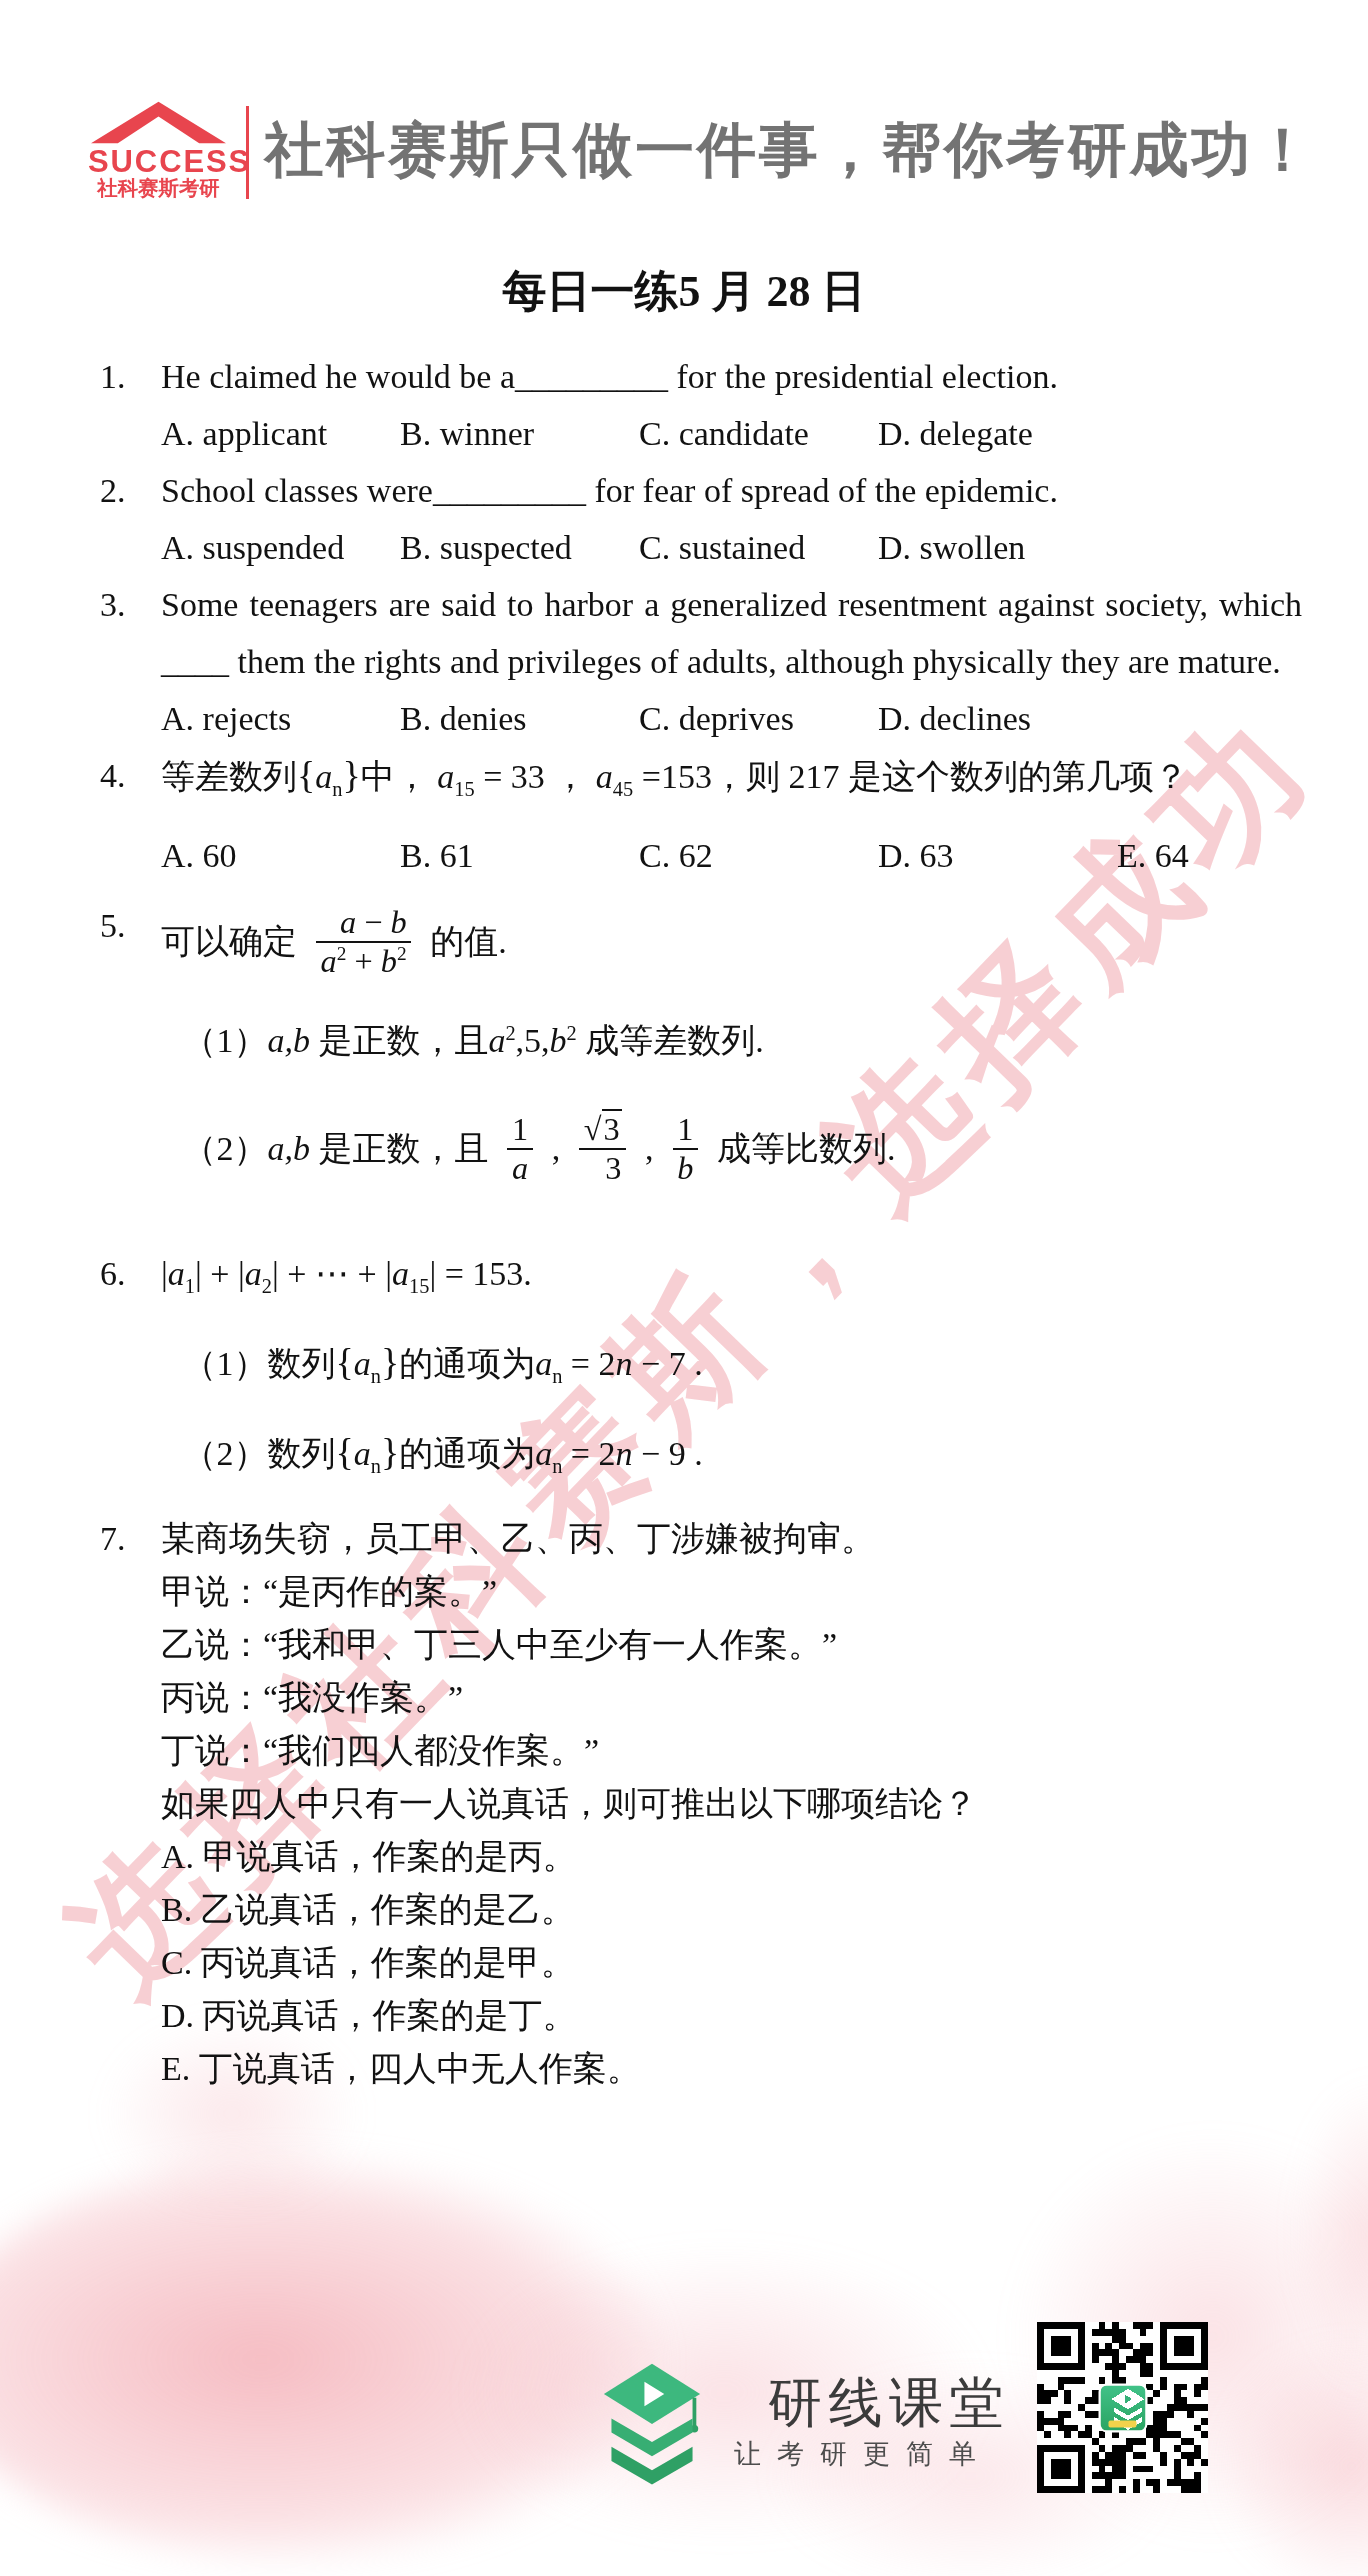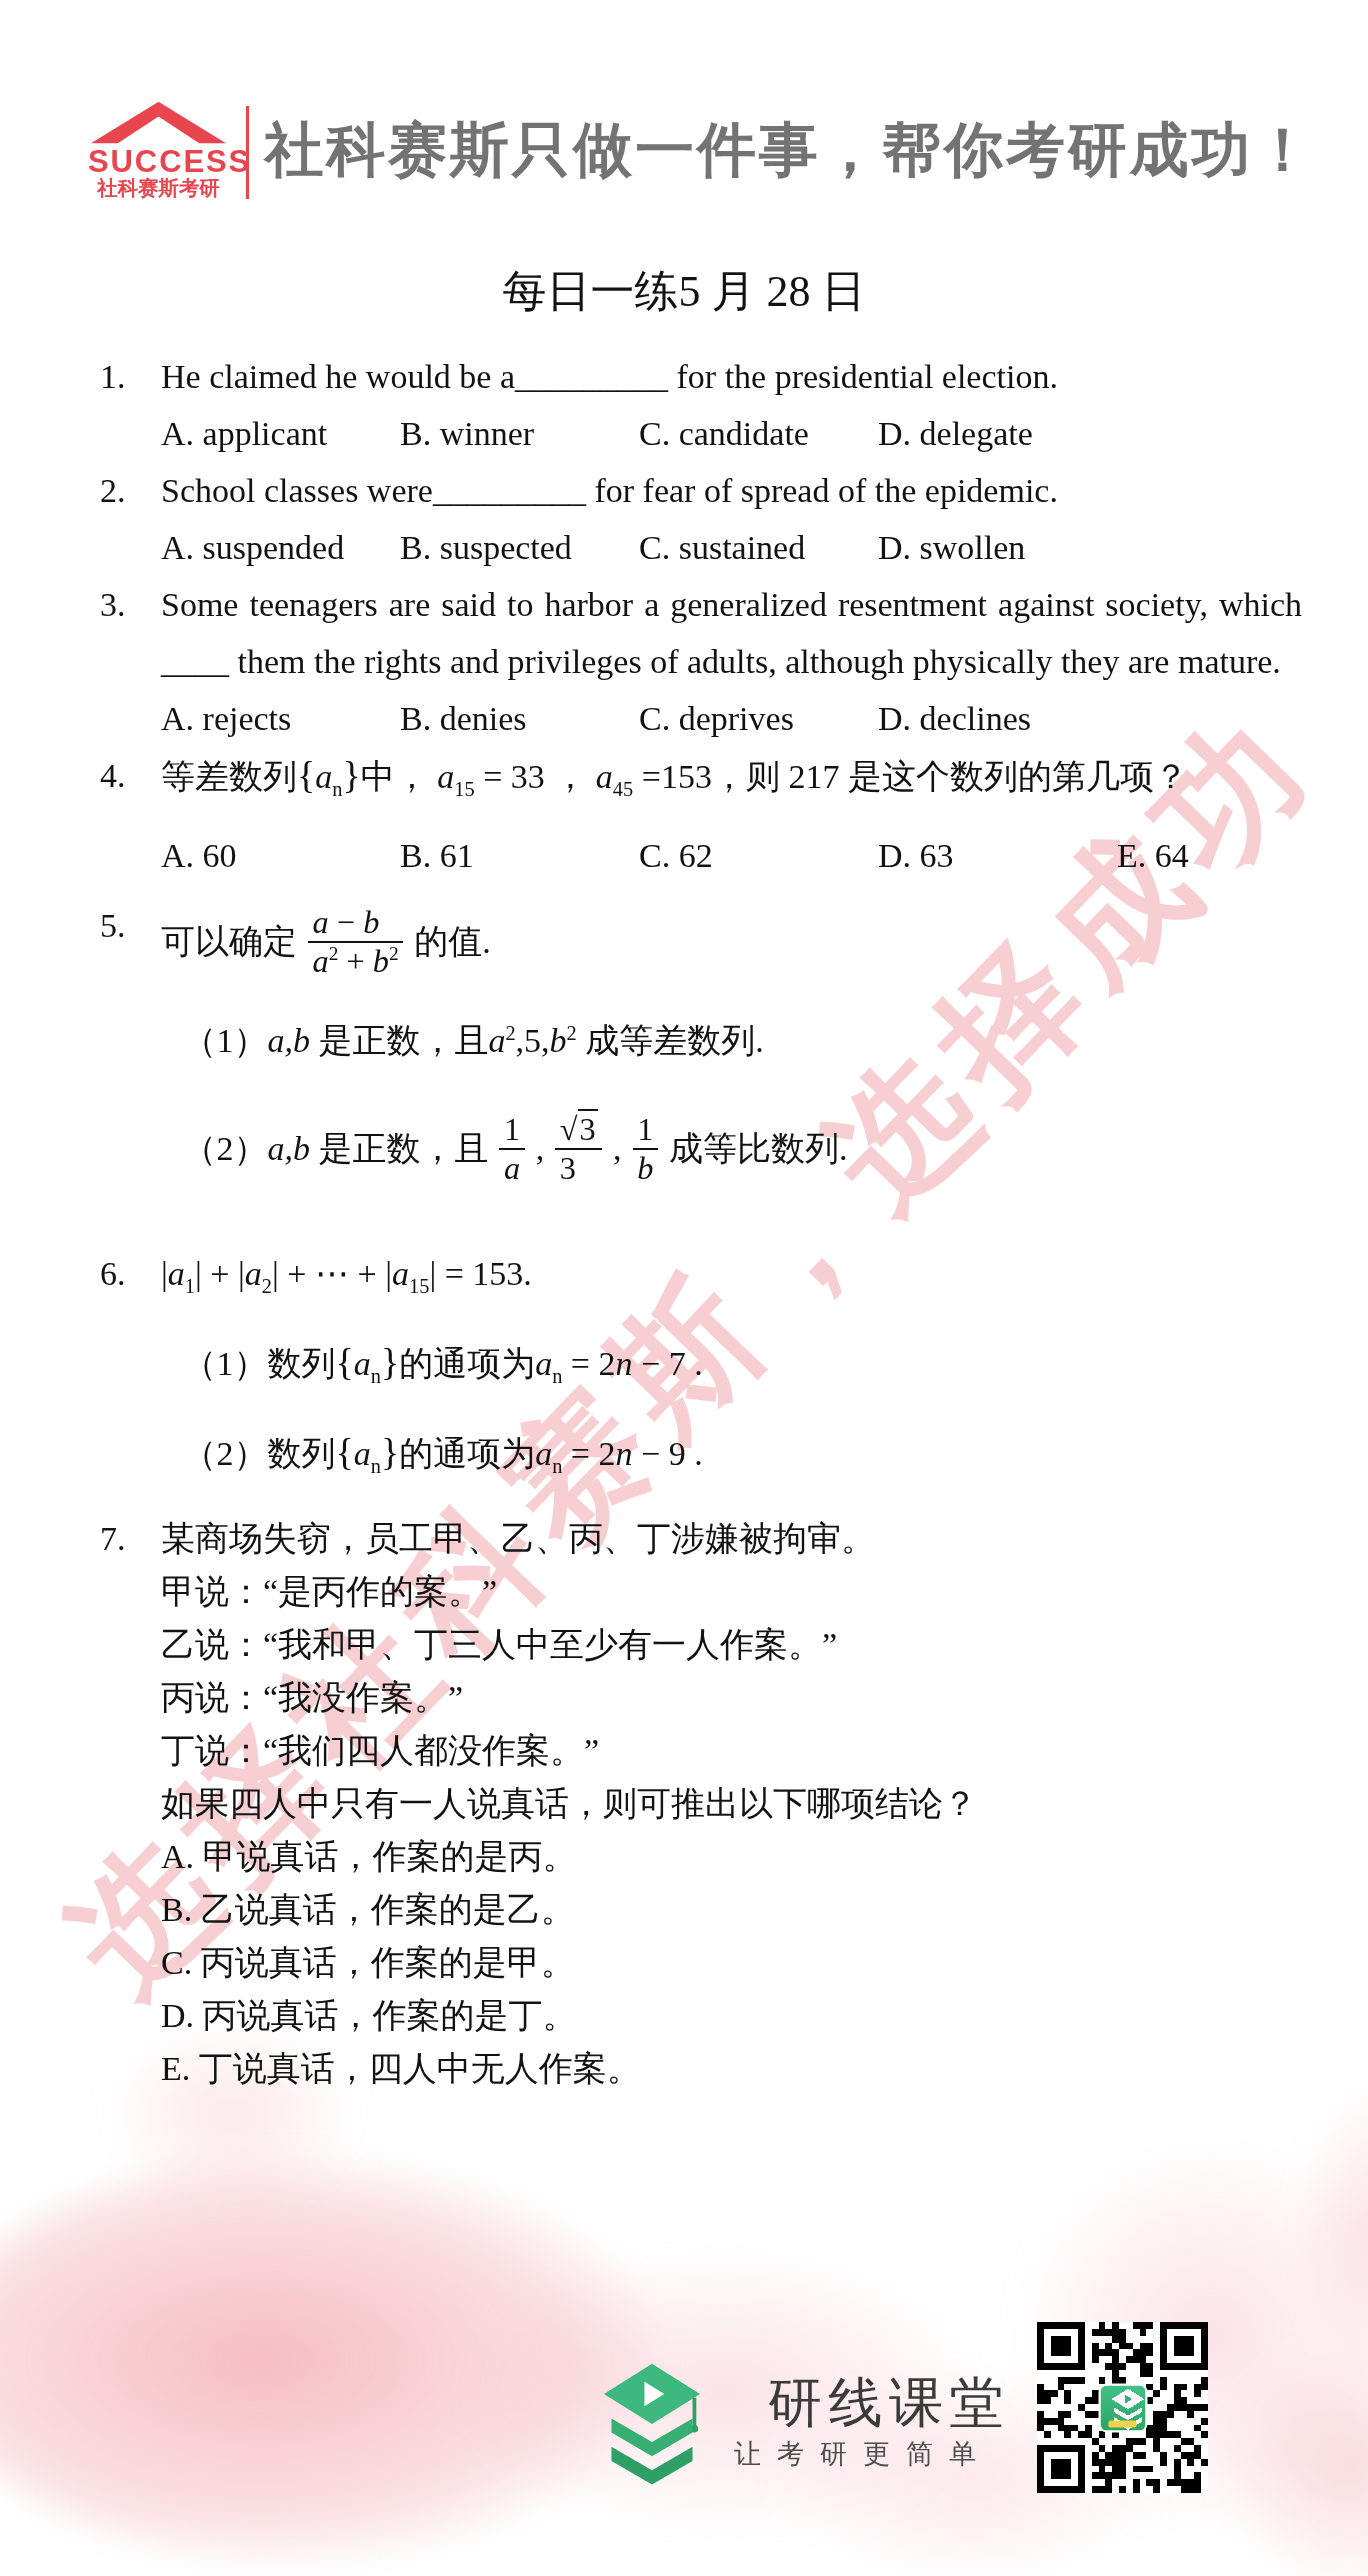--- a/index.html
+++ b/index.html
@@ -32,37 +32,37 @@
           font-family:"Liberation Sans","DejaVu Sans",sans-serif;}
   .logo{width:141px;text-align:center;}
   .logo .roof{display:block;margin:0 auto;}
   .logo .brand{display:block;font-weight:700;font-size:31px;letter-spacing:1.9px;color:#e8454e;line-height:1.0;margin-top:0.9px;}
   .logo .sub{display:block;font-weight:700;font-size:20.4px;color:#e8454e;line-height:1.1;margin-top:0;}
   .hdr-divider{width:3.7px;height:93px;background:#e8454e;margin:5.6px 15px 0 16.7px;}
   .slogan{font-weight:700;font-size:59px;line-height:100px;letter-spacing:2.8px;color:#737373;white-space:nowrap;}
 
   
   .doc-title{position:absolute;left:0;top:262px;width:100%;z-index:2;display:flex;justify-content:center;
-             font-size:44px;font-weight:400;align-items:flex-end;}
+             font-size:44px;font-weight:700;align-items:flex-end;}
 
   
   .questions{position:absolute;left:98px;top:348px;width:1204px;z-index:2;font-size:34px;line-height:57px;}
   .qrow{position:relative;}
   .qnum{position:absolute;left:1.9px;top:0;}
   .qbody{margin-left:63px;}
   .stmt.justify{text-align:justify;}
   .opts{display:flex;}
   .opts span{flex:0 0 auto;width:239px;}
   .opts span:last-child{width:auto;}
   .substmt{margin-left:21.4px;}
   .mi{font-style:italic;font-family:"Liberation Serif","DejaVu Serif",serif;}
   sub{font-size:0.60em;line-height:0;}
   sup{font-size:0.60em;line-height:0;}
   .mbrace{font-size:1.12em;}
-  .frac{display:inline-block;vertical-align:-0.75em;text-align:left;font-size:0.95em;line-height:1.12;margin:0 11px;}
+  .frac{display:inline-block;vertical-align:-0.75em;text-align:right;font-size:0.95em;line-height:1.12;margin:0 19px;}
   .ftop{display:block;padding:0 4.6px;}
   .fbot{display:block;border-top:2.8px solid #121212;padding:0 4.6px;}
   .rad{border-top:2.8px solid #121212;padding:0 1.9px;}
   #q4 .stmt{margin-bottom:22px;}
   #q5{margin-top:13px;}
   #q5 .headline{display:flex;align-items:center;min-height:89px;}
   #q5 .sub1{margin-top:26px;}
   #q5 .sub2{margin-top:35px;min-height:89px;display:flex;align-items:center;}
   #q6{margin-top:52px;}
   #q6 .sub{margin-top:32px;}

